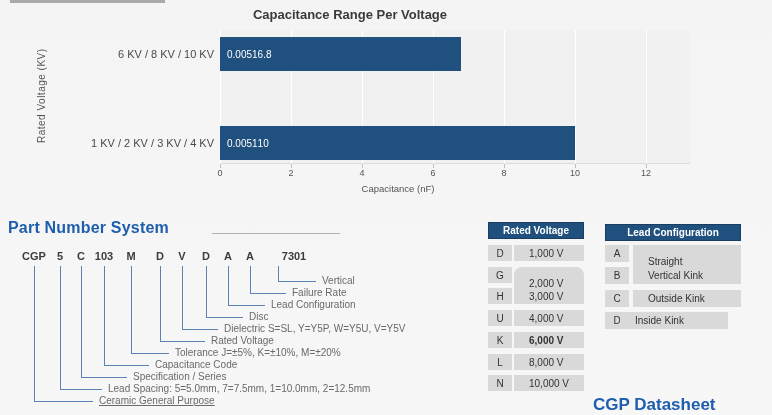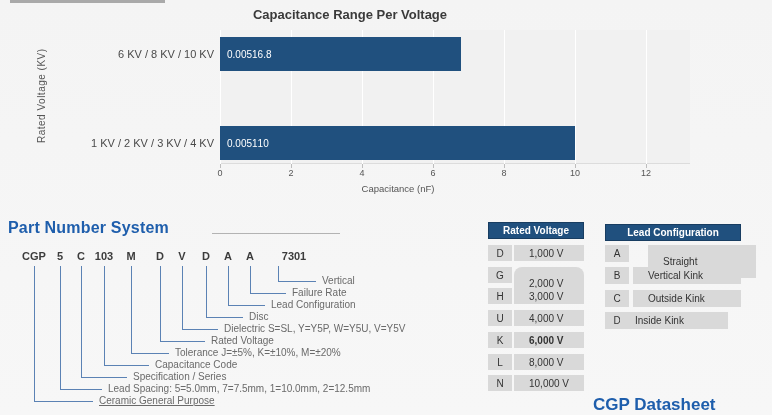--- a/index.html
+++ b/index.html
@@ -168,21 +168,21 @@
           <div class="abs cell val" style="left: 514px; top: 375px; width: 70px; height: 16px;">10,000 V</div>
         </div>
       </div>
   </div>
 
   <div>
     <div class="abs tbl-header" style="left:605px; top:224px; width:136px;">Lead Configuration</div>
     <div id="lc-rows">
         <div>
           <div class="abs cell code" style="left: 605px; top: 245px; width: 24px; height: 17px;">A</div>
-          <div class="abs cell val" style="left: 648px; top: 245px; width: 108px; height: 33px;">Straight</div>
+          <div class="abs cell val" style="left: 633px; top: 245px; width: 108px; height: 33px;">Straight</div>
         </div>
         <div>
           <div class="abs cell code" style="left: 605px; top: 267px; width: 24px; height: 17px;">B</div>
           <div class="abs cell val" style="left: 633px; top: 267px; width: 108px; height: 17px;">Vertical Kink</div>
         </div>
         <div>
           <div class="abs cell code" style="left: 605px; top: 290px; width: 24px; height: 17px;">C</div>
           <div class="abs cell val" style="left: 633px; top: 290px; width: 108px; height: 17px;">Outside Kink</div>
         </div>
         <div>

